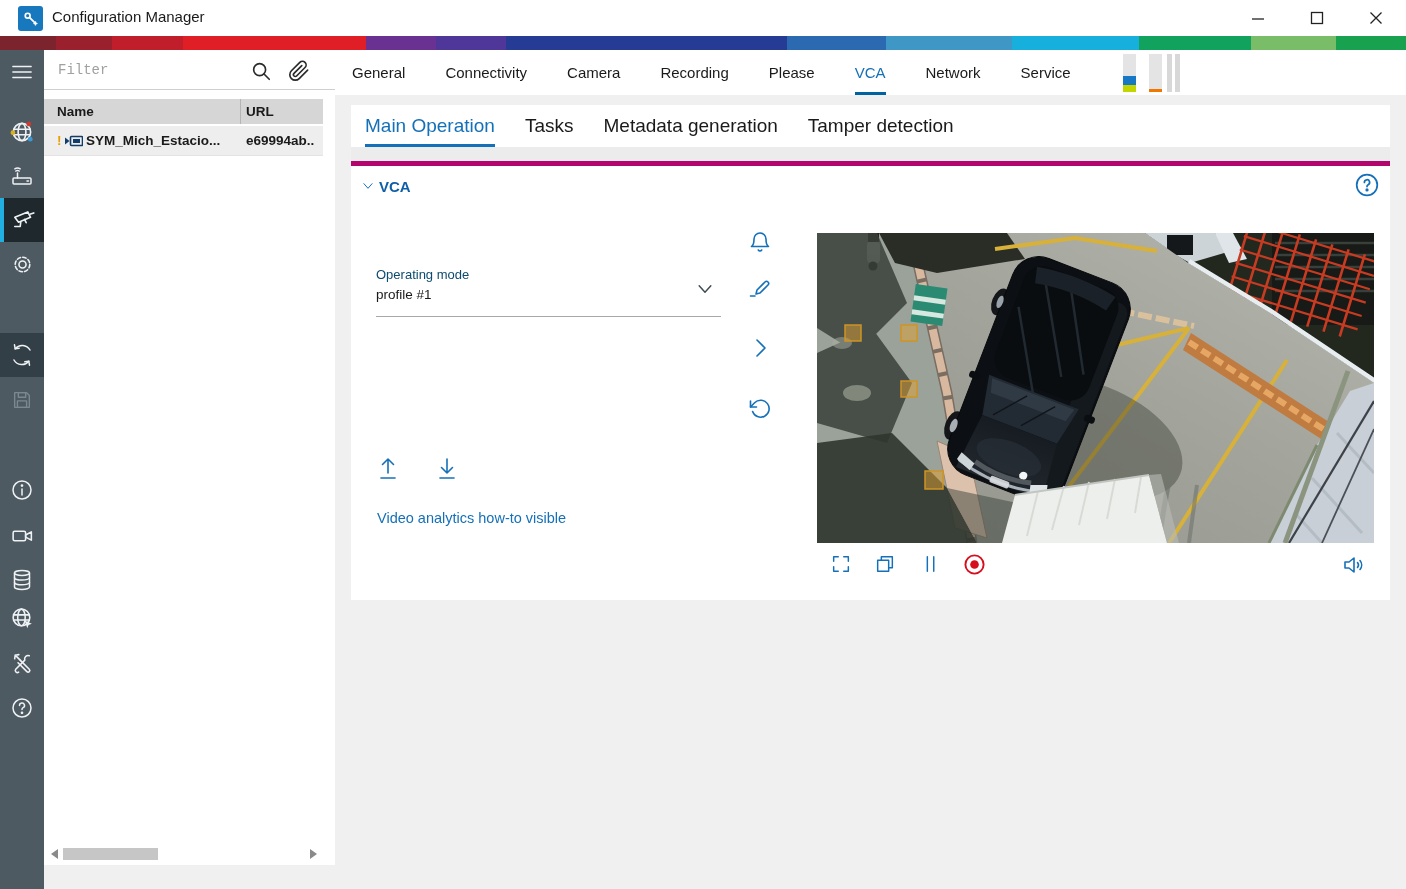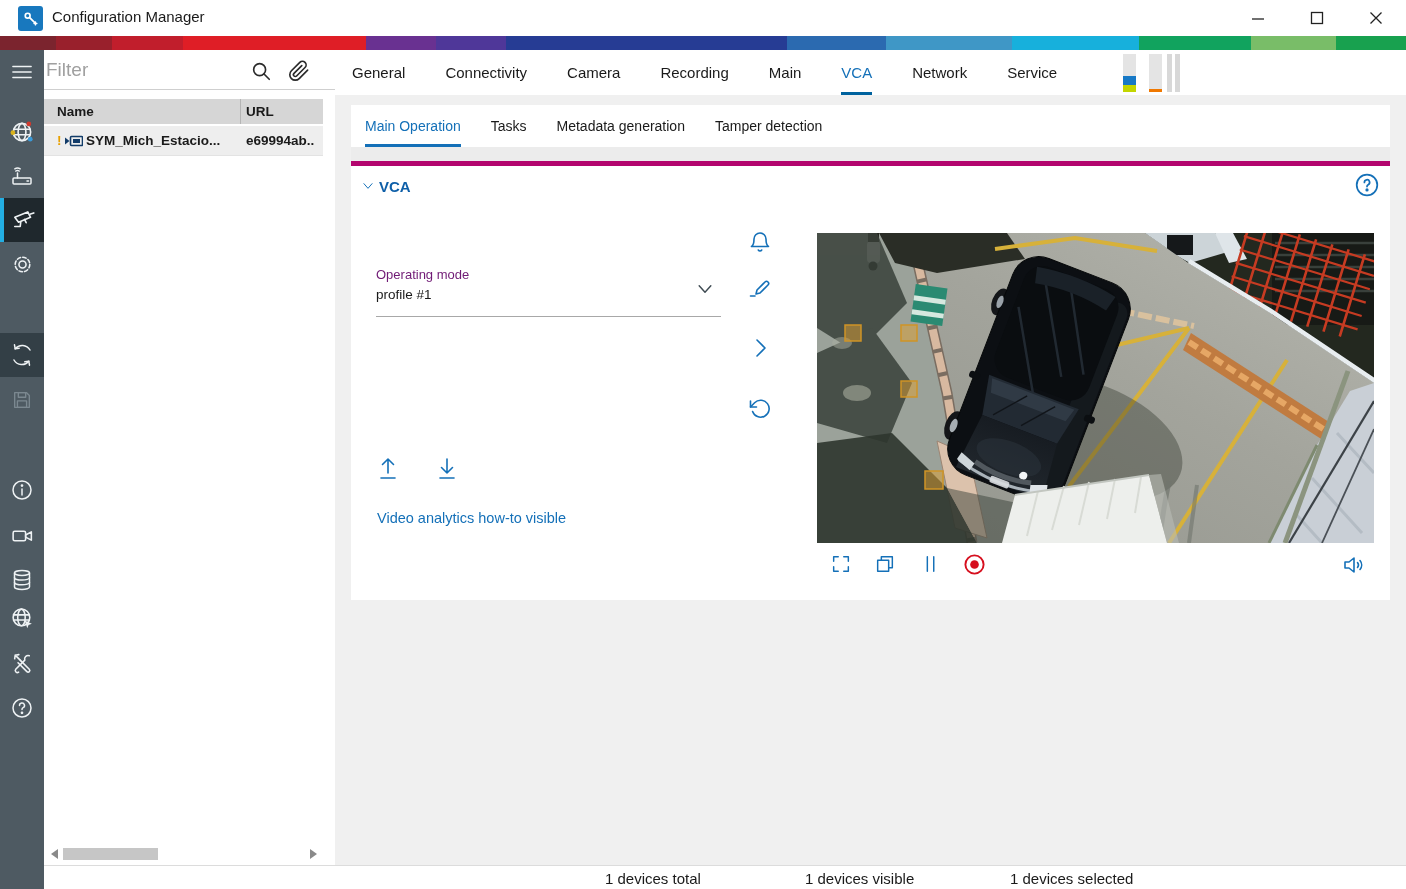--- a/index.html
+++ b/index.html
@@ -29,21 +29,21 @@
   .sidebar { position:absolute; left:0; top:50px; width:44px; height:839px; background:#4e5a62; }
   .rail-item { position:absolute; left:0; width:44px; height:44px; display:flex; align-items:center; justify-content:center; }
   .rail-item svg { stroke:#eef2f4; stroke-width:1.5; fill:none; stroke-linecap:round; stroke-linejoin:round; }
   .rail-item.active { background:#1f282d; border-left:4px solid #23aee2; }
   .rail-item.dark { background:#333f46; }
   .rail-item.disabled svg { stroke:#7b8890; }
 
   
   .device-panel { position:absolute; left:44px; top:50px; width:291px; height:815px; background:#fff; }
   .filter-row { position:absolute; left:0; top:0; width:291px; height:40px; border-bottom:1px solid #cfcfcf; }
-  .filter-input { position:absolute; left:2px; top:8px; width:180px; height:24px; border:none; outline:none; font-size:19px; color:#333; font-family:Liberation Sans, sans-serif; }
+  .filter-input { position:absolute; left:14px; top:8px; width:180px; height:24px; border:none; outline:none; font-size:14px; color:#333; font-family:Liberation Mono, monospace; }
   .filter-input::placeholder { color:#a0a0a0; }
   .panel-icon { position:absolute; top:8px; width:26px; height:26px; display:flex; align-items:center; justify-content:center; }
   .panel-icon svg { stroke:#2a2a2a; stroke-width:1.8; fill:none; stroke-linecap:round; stroke-linejoin:round; }
   .tbl-header { position:absolute; left:0; top:49px; width:279px; height:25px; background:#d6d6d6; font-size:13.5px; font-weight:bold; }
   .tbl-header .col-divider { position:absolute; left:196px; top:0; width:1px; height:25px; background:#b5b5b5; }
   .th-name { position:absolute; left:13px; top:5px; }
   .th-url  { position:absolute; left:202px; top:5px; }
   .device-row { position:absolute; left:0; top:76px; width:279px; height:30px; background:#eeeeee; font-size:13.5px; font-weight:bold; border-bottom:1px solid #e3e3e3; }
   .warn { position:absolute; left:13px; top:7px; color:#e8a000; font-weight:bold; }
   .dev-cam { position:absolute; left:21px; top:9px; }
@@ -60,31 +60,31 @@
   .topbar { position:absolute; left:0; top:0; width:1071px; height:45px; background:#fff; }
   .tabs { position:absolute; left:17px; top:0; height:45px; display:flex; }
   .tab { height:45px; line-height:45px; margin-right:40px; font-size:15px; color:#1a1a1a; border-bottom:3px solid transparent; }
   .tab.active { color:#1470b8; border-bottom-color:#00629e; }
   .meter { position:absolute; top:4px; background:#e4e4e4; }
   .meter .seg { position:absolute; left:0; width:100%; }
 
   
   .panel { position:absolute; left:16px; top:55px; width:1039px; height:495px; background:#fff; }
   .subtabs { position:absolute; left:14px; top:0; height:42px; display:flex; }
-  .subtab { height:42px; line-height:42px; margin-right:30px; font-size:14px; color:#1a1a1a; border-bottom:3px solid transparent; }
+  .subtab { height:42px; line-height:42px; margin-right:30px; font-size:19px; color:#1a1a1a; border-bottom:3px solid transparent; }
   .subtab.active { color:#1470b8; border-bottom-color:#1470b8; }
   .gray-strip { position:absolute; left:0; top:42px; width:1039px; height:14px; background:#ececec; }
   .magenta-bar { position:absolute; left:0; top:56px; width:1039px; height:5px; background:#b3056e; }
   .section-head { position:absolute; left:0; top:61px; width:1039px; height:40px; }
   .sect-chevron { position:absolute; left:10px; top:13px; }
   .sect-title { position:absolute; left:28px; top:12px; font-size:15px; font-weight:bold; color:#0e5fa8; }
   .help-circle { position:absolute; left:1003px; top:6px; }
 
   .field { position:absolute; left:25px; width:345px; height:52px; border-bottom:1px solid #a8a8a8; }
-  .field .lbl { position:absolute; left:0; top:2px; font-size:13px; color:#701a75; }
+  .field .lbl { position:absolute; left:0; top:2px; font-size:13px; color:#0c4a6e; }
   .field .val { position:absolute; left:0; top:22px; font-size:13.5px; color:#1a1a1a; }
   .field .chev { position:absolute; right:6px; top:14px; }
   .chev svg, .sect-chevron svg { stroke:#3e4a52; stroke-width:1.7; fill:none; stroke-linecap:round; stroke-linejoin:round; }
   .sect-chevron svg { stroke:#1470b8; }
 
   .act-icon { position:absolute; left:397px; width:26px; height:26px; }
   .act-icon svg, .io-icon svg, .help-circle svg, .pctrl svg, .vol-icon svg { stroke:#1470b8; stroke-width:1.6; fill:none; stroke-linecap:round; stroke-linejoin:round; }
   .io-icon { position:absolute; width:24px; height:26px; }
   .howto-link { position:absolute; left:26px; top:405px; font-size:14.5px; color:#1470b8; }
 
@@ -269,21 +269,21 @@
   </div>
 
   <div class="main">
 
     <div class="topbar">
       <div class="tabs">
         <div class="tab">General</div>
         <div class="tab">Connectivity</div>
         <div class="tab">Camera</div>
         <div class="tab">Recording</div>
-        <div class="tab">Main</div>
+        <div class="tab">Please</div>
         <div class="tab active">VCA</div>
         <div class="tab">Network</div>
         <div class="tab">Service</div>
       </div>
       <div class="meter" style="left:788px; width:13px; height:38px;">
         <div class="seg" style="bottom:7px; height:9px; background:#1779c6;"></div>
         <div class="seg" style="bottom:0; height:7px; background:#c3d600;"></div>
       </div>
       <div class="meter" style="left:814px; width:13px; height:38px;">
         <div class="seg" style="bottom:0; height:3px; background:#f07800;"></div>
@@ -516,19 +516,14 @@
       </div>
       <div class="vol-icon">
         <svg width="24" height="24" viewBox="0 0 24 24">
             <polygon points="3,9 7,9 12,5 12,19 7,15 3,15"></polygon>
             <path d="M15.5 9.5 a4 4 0 0 1 0 5 M18 7.5 a7 7 0 0 1 0 9"></path>
           </svg>
       </div>
     </div>
   </div>
 
-  <div class="statusbar">
-    <span class="status-item" style="left:561px">1 devices total</span>
-    <span class="status-item" style="left:761px">1 devices visible</span>
-    <span class="status-item" style="left:966px">1 devices selected</span>
-  </div>
 
 </div>
 
 </body></html>

